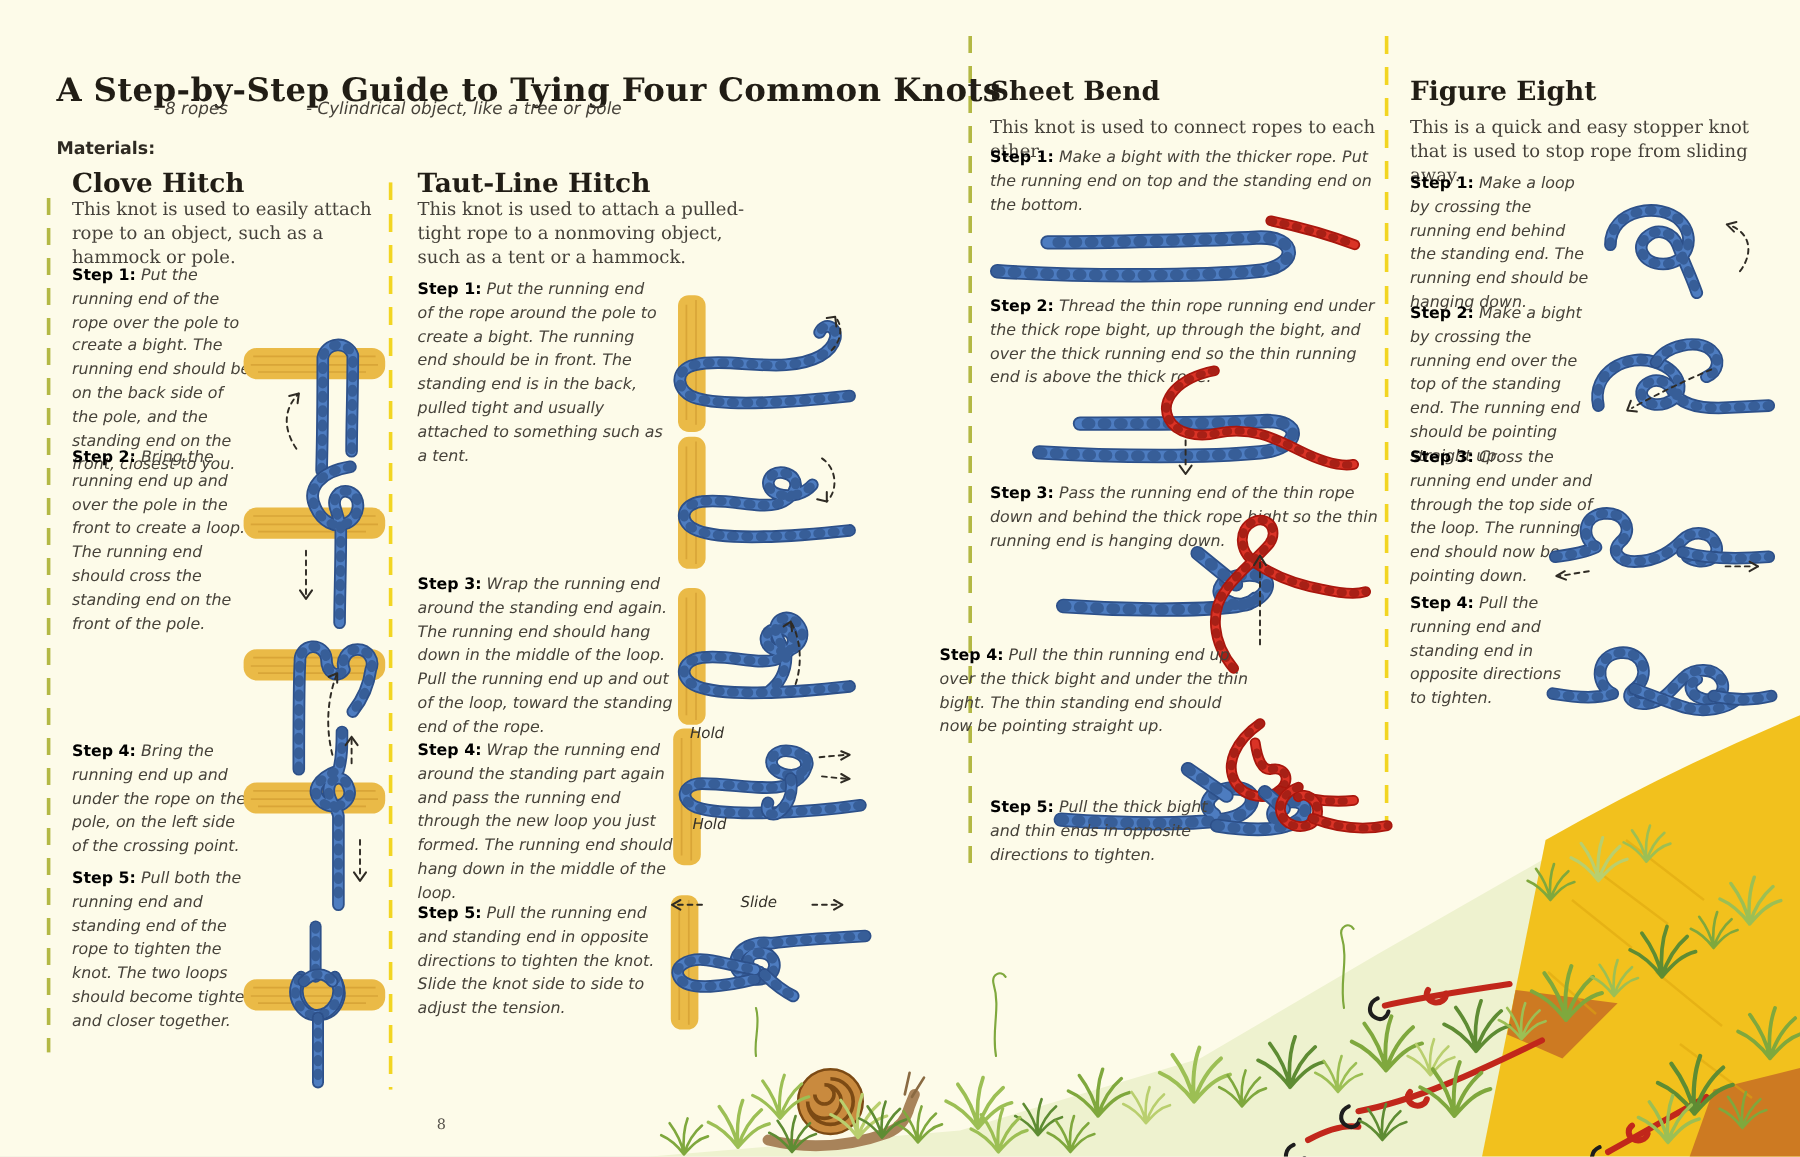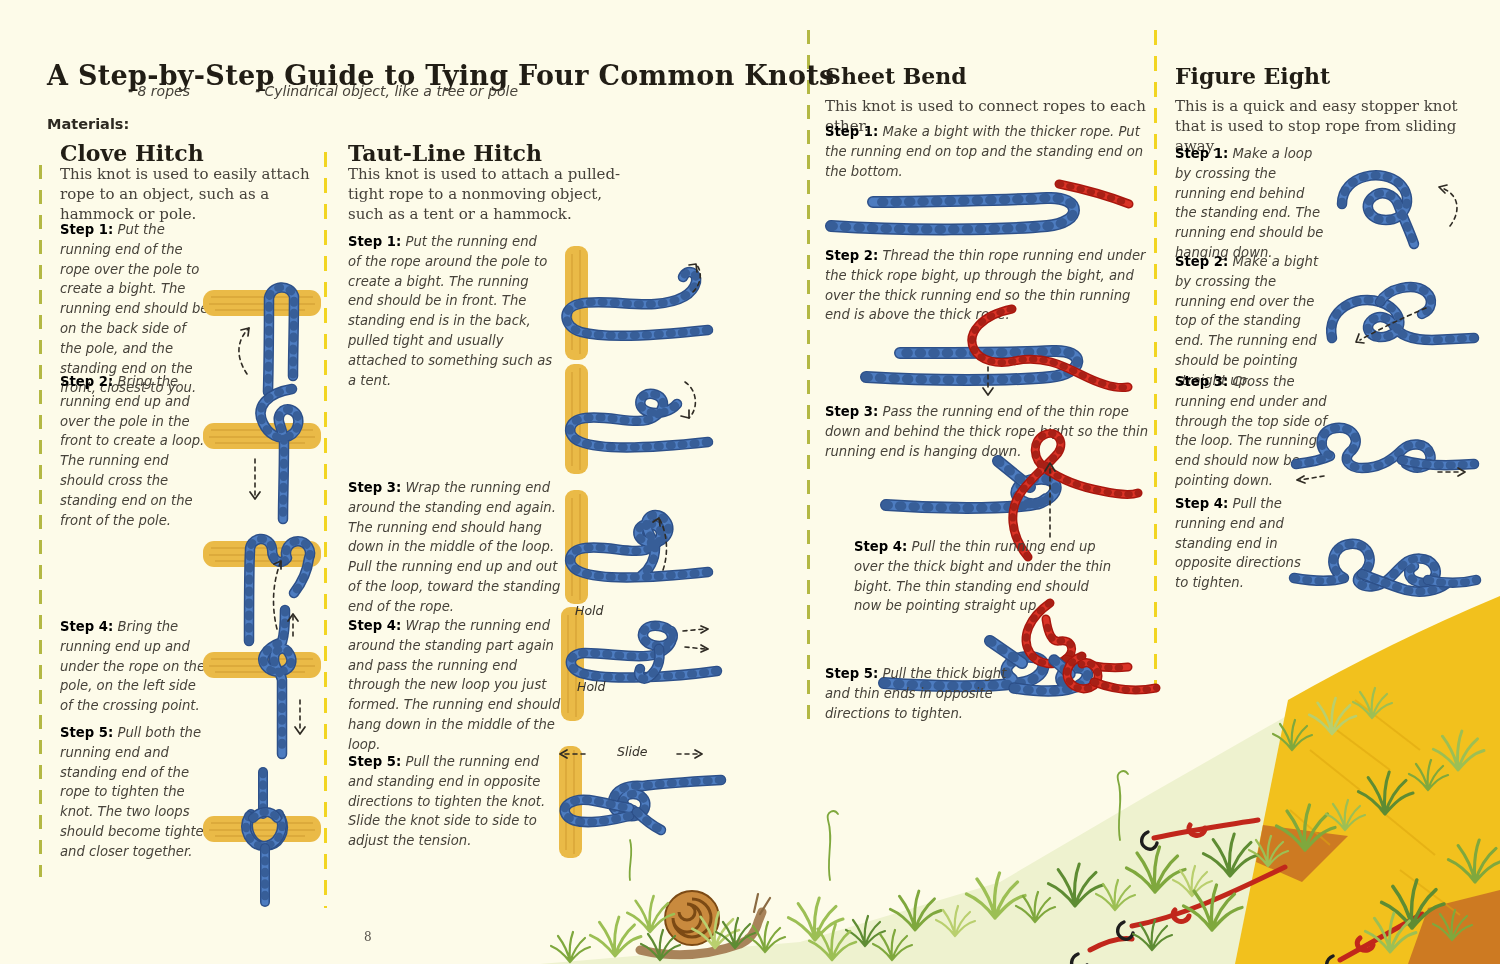--- a/index.html
+++ b/index.html
@@ -295,21 +295,21 @@
         <path d="M118,36 L150,62" fill="none" stroke="#4d7cc0" stroke-width="9" stroke-linecap="round" stroke-linejoin="round"></path>
         <path d="M118,36 L150,62" fill="none" stroke="#274676" stroke-width="9" stroke-linecap="round" stroke-linejoin="round" stroke-dasharray="2.5 11" opacity="0.55"></path>
       <path d="M148,132 C130,110 128,84 142,66 C152,52 168,40 178,28 C186,16 176,4 164,10 C152,16 152,34 166,44 C180,54 200,62 222,66 C240,70 252,70 258,68" fill="none" stroke="#a8170e" stroke-width="9" stroke-linecap="round" stroke-linejoin="round"></path>
         <path d="M148,132 C130,110 128,84 142,66 C152,52 168,40 178,28 C186,16 176,4 164,10 C152,16 152,34 166,44 C180,54 200,62 222,66 C240,70 252,70 258,68" fill="none" stroke="#da3326" stroke-width="6" stroke-linecap="round" stroke-linejoin="round"></path>
         <path d="M148,132 C130,110 128,84 142,66 C152,52 168,40 178,28 C186,16 176,4 164,10 C152,16 152,34 166,44 C180,54 200,62 222,66 C240,70 252,70 258,68" fill="none" stroke="#7e100a" stroke-width="6" stroke-linecap="round" stroke-linejoin="round" stroke-dasharray="2.5 8" opacity="0.55"></path>
       <path class="dash" d="M170,112 L170,42"></path>
       <path class="ah" d="M170,38 l-5,8 M170,38 l5,8"></path>
     </svg>
   </div>
 
-  <div class="step" style="left:854px;top:537px;width:260px;">
+  <div class="step" style="left:783px;top:537px;width:260px;">
     <span class="slabel">Step 4:</span>
     <span class="stext">Pull the thin running end up over the thick bight and under the thin bight. The thin standing end should now be pointing straight up.</span>
   </div>
   <div class="illus" style="left:880px;top:595px;">
     <svg width="255" height="115" viewBox="0 0 255 115">
       <path d="M4,88 C60,92 110,92 140,88 C168,84 172,60 146,62 C128,64 120,76 132,84" fill="none" stroke="#2d5089" stroke-width="12" stroke-linecap="round" stroke-linejoin="round"></path>
         <path d="M4,88 C60,92 110,92 140,88 C168,84 172,60 146,62 C128,64 120,76 132,84" fill="none" stroke="#4d7cc0" stroke-width="9" stroke-linecap="round" stroke-linejoin="round"></path>
         <path d="M4,88 C60,92 110,92 140,88 C168,84 172,60 146,62 C128,64 120,76 132,84" fill="none" stroke="#274676" stroke-width="9" stroke-linecap="round" stroke-linejoin="round" stroke-dasharray="2.5 11" opacity="0.55"></path>
       <path d="M110,46 L142,68" fill="none" stroke="#2d5089" stroke-width="12" stroke-linecap="round" stroke-linejoin="round"></path>
         <path d="M110,46 L142,68" fill="none" stroke="#4d7cc0" stroke-width="9" stroke-linecap="round" stroke-linejoin="round"></path>

